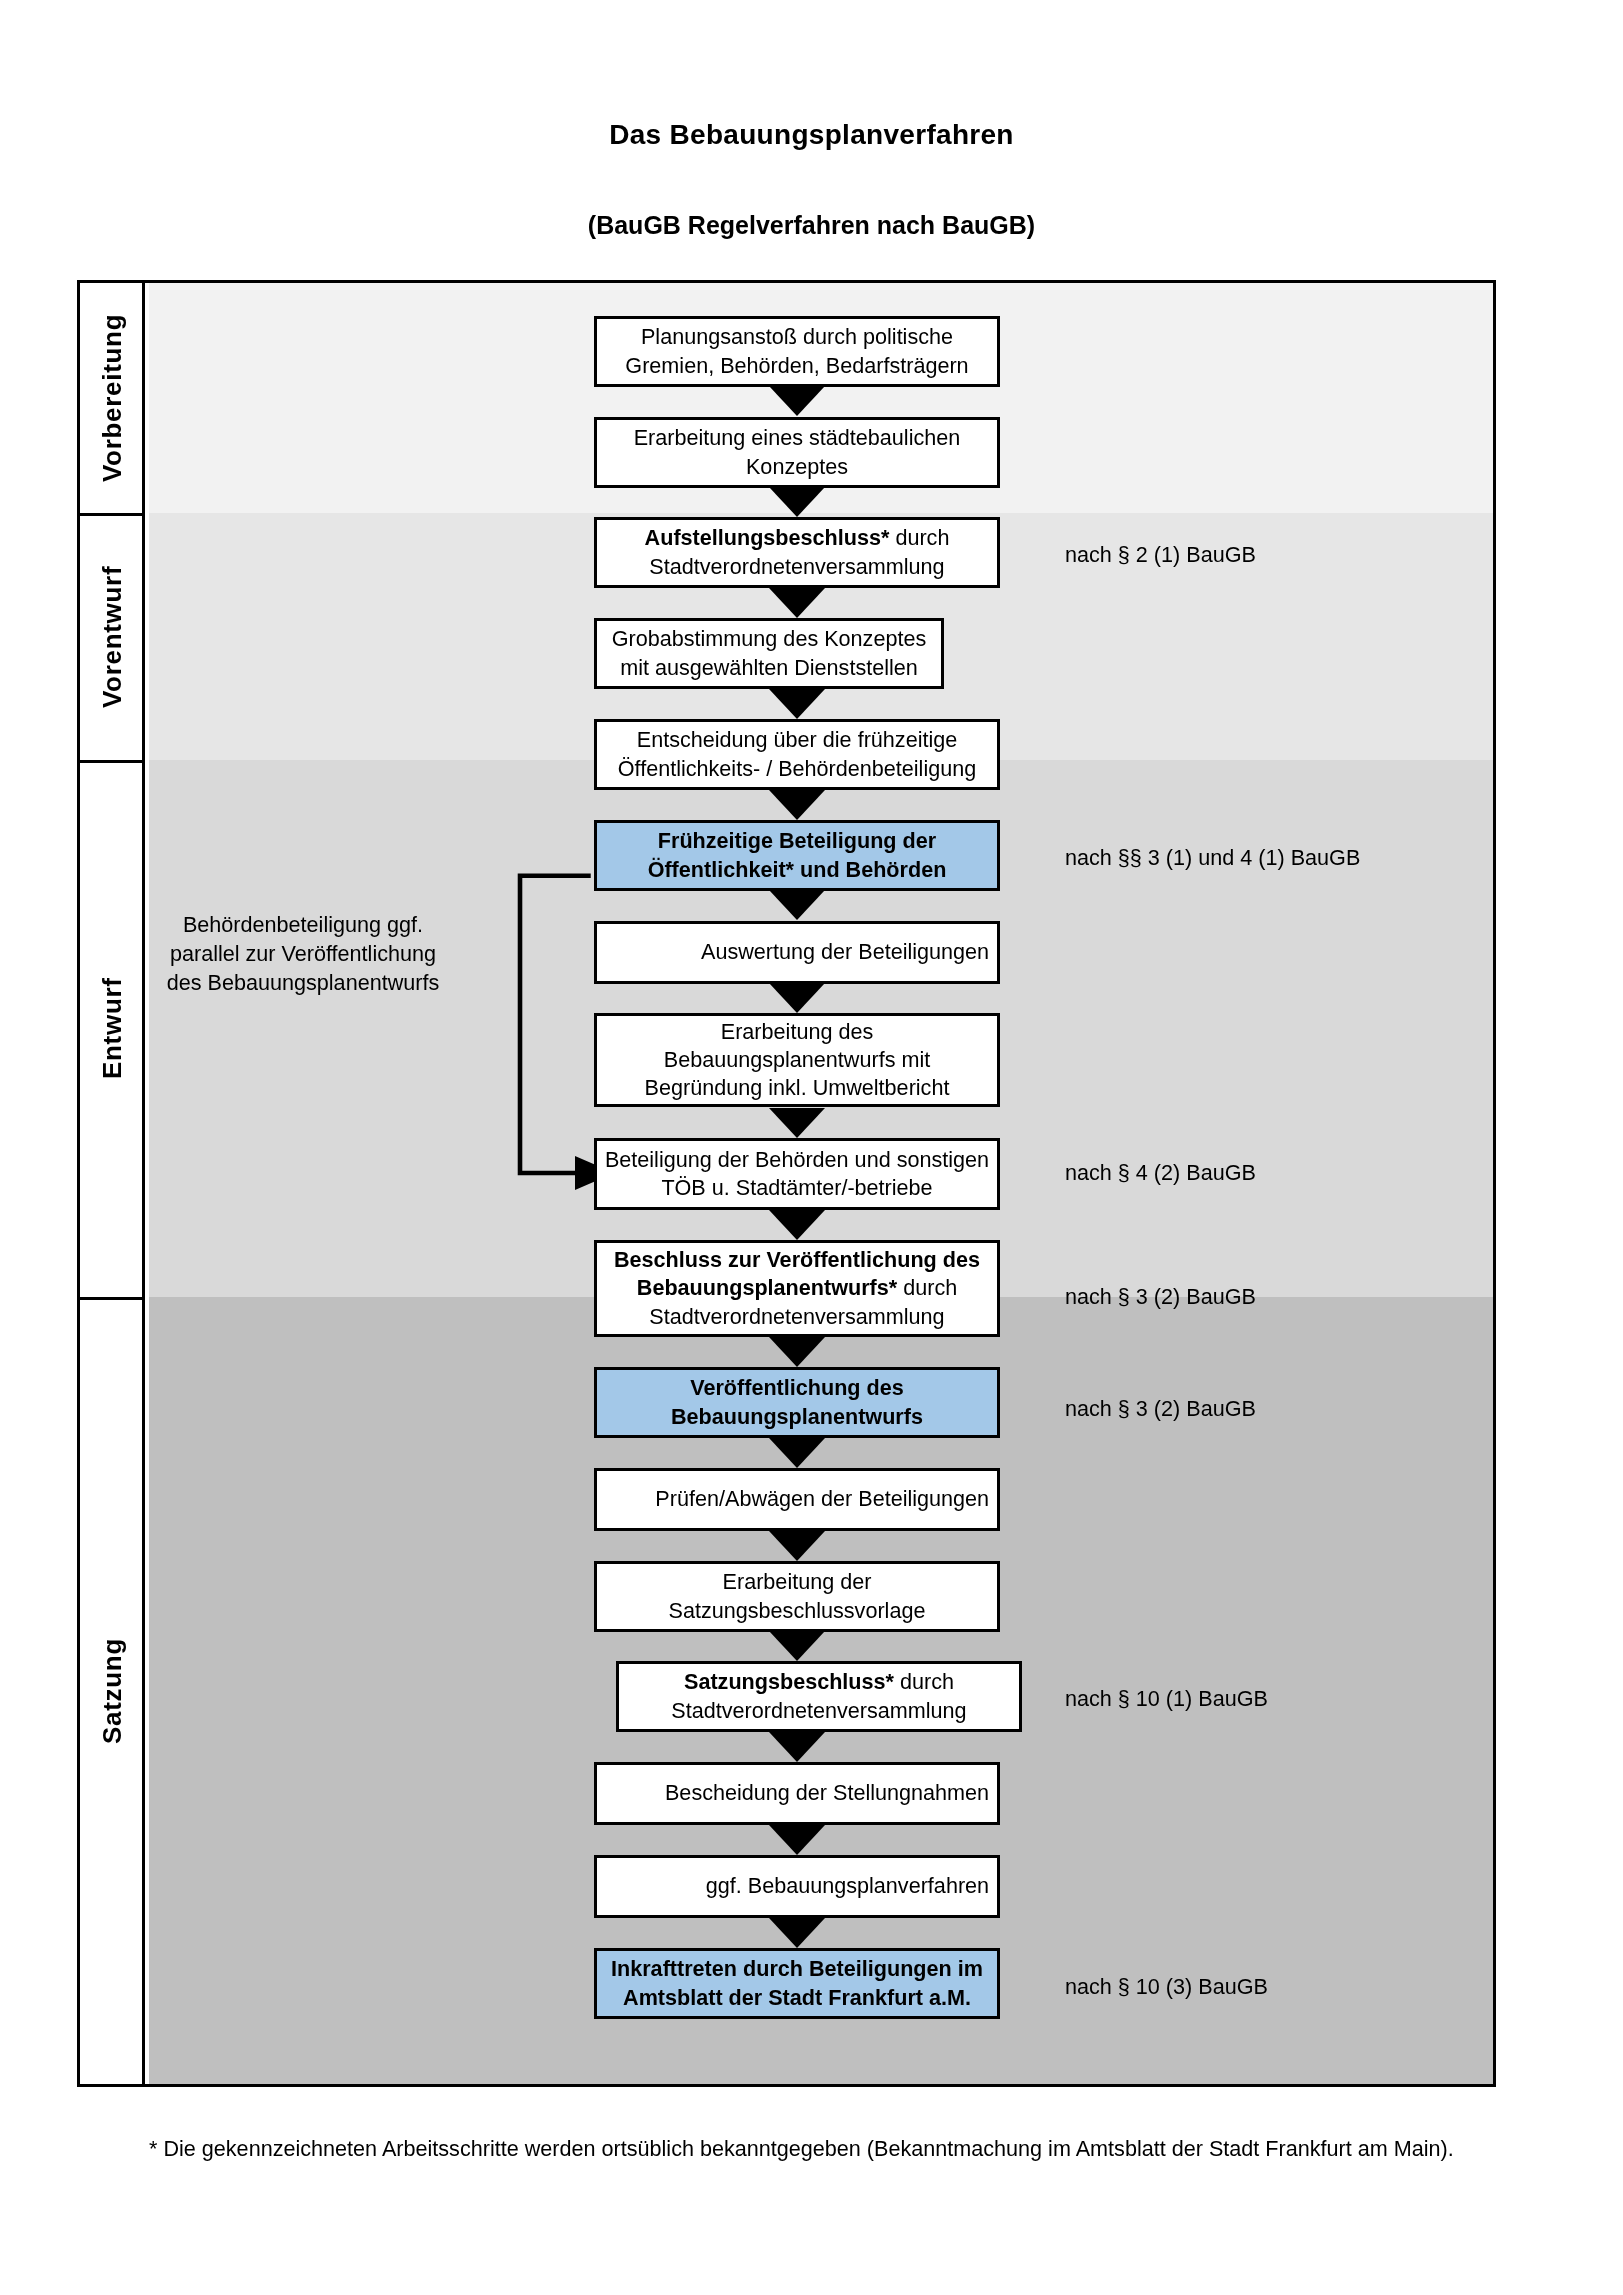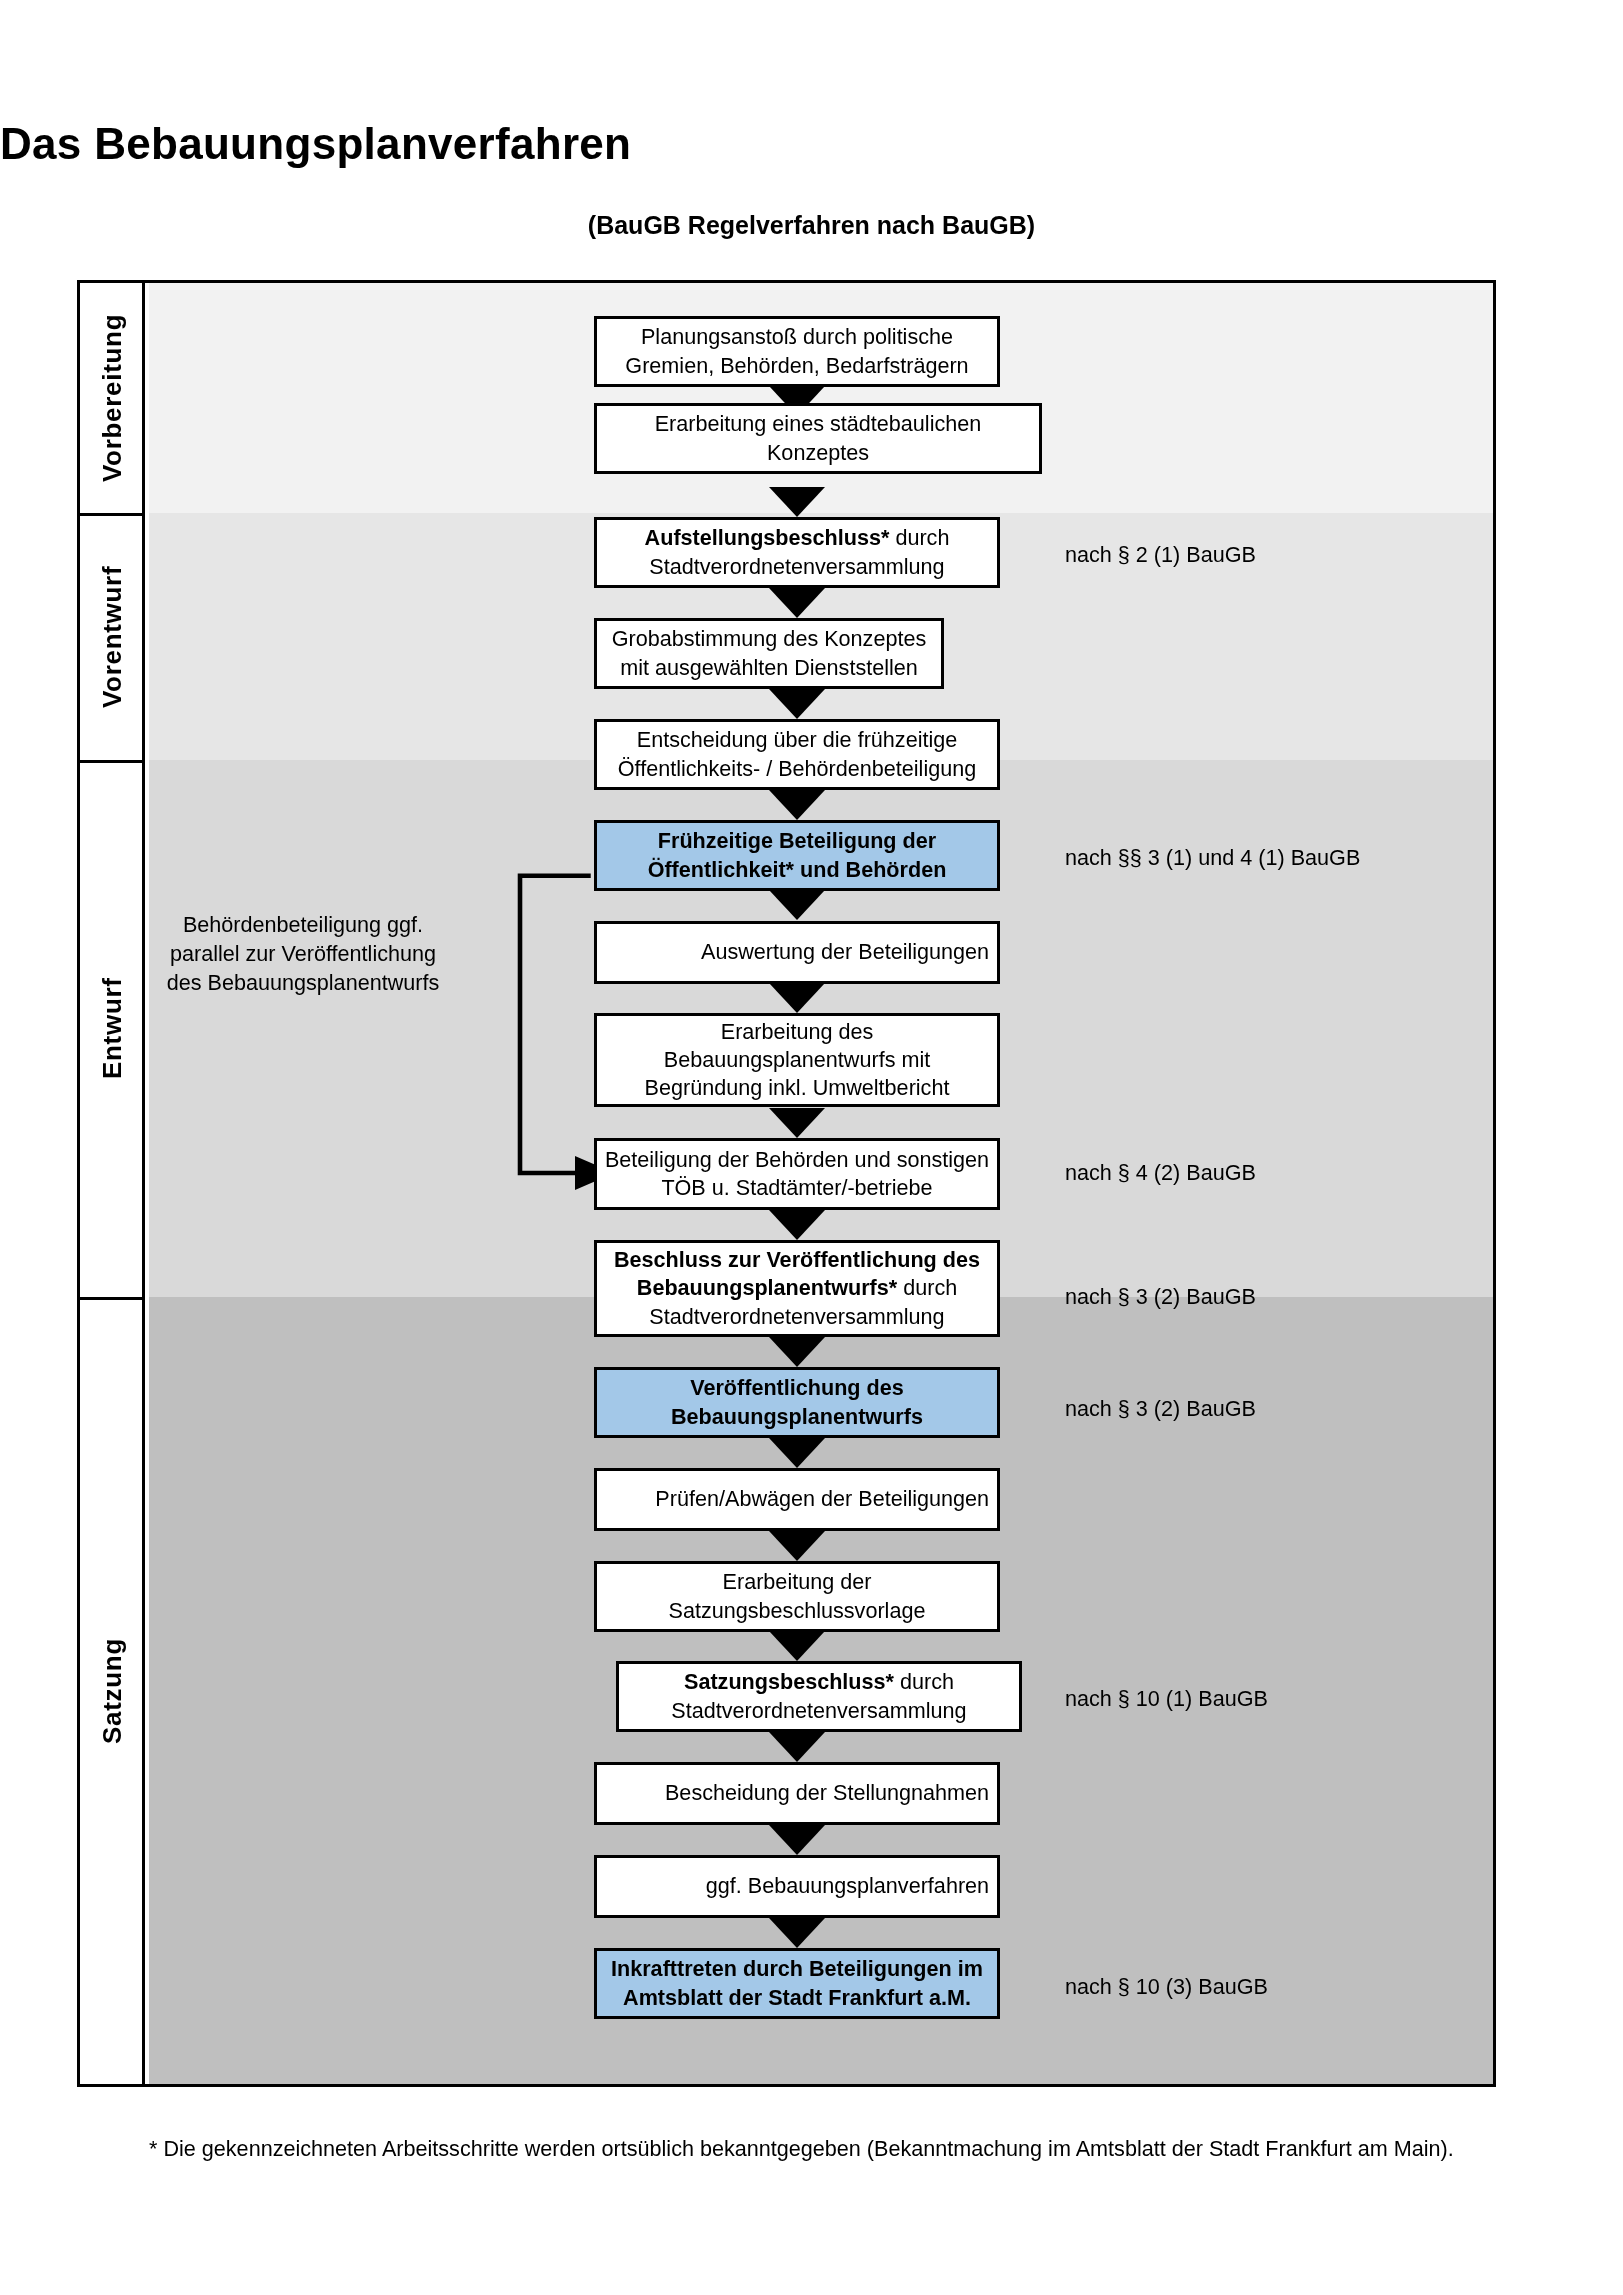--- a/index.html
+++ b/index.html
@@ -7,21 +7,21 @@
     width:1623px;height:2295px;
     font-family:"Liberation Sans", sans-serif;
     color:#000;
     -webkit-font-smoothing:antialiased;
   }
   .page{position:relative;width:1623px;height:2295px;overflow:hidden;}
 
   
   .title{
     position:absolute;left:0;top:119px;width:1623px;
-    text-align:left;font-size:44px;font-weight:bold;letter-spacing:0.3px;
+    text-align:center;font-size:28px;font-weight:bold;letter-spacing:0.3px;
   }
   .subtitle{
     position:absolute;left:0;top:211px;width:1623px;
     text-align:center;font-size:25px;font-weight:bold;
   }
 
   
   .frame{
     position:absolute;left:77px;top:280px;width:1419px;height:1807px;
     border:3.3px solid #000;box-sizing:border-box;
@@ -121,21 +121,21 @@
       <polygon points="756,1333 816,1359 756,1385" fill="#000"></polygon>
     </svg>
 
     <div class="side-note" style="left:79px;top:628px;width:288px;">Behördenbeteiligung ggf. parallel zur Veröffentlichung des Bebauungsplanentwurfs</div>
 
     <div class="fbox" style="left:514px;top:33px;width:406px;height:71px;">
       <span>Planungsanstoß durch politische Gremien, Behörden, Bedarfsträgern</span>
     </div>
     <div class="arrow" style="left:689px;top:103px;"></div>
 
-    <div class="fbox" style="left:514px;top:120px;width:448px;height:71px;">
+    <div class="fbox" style="left:514px;top:134px;width:406px;height:71px;">
       <span>Erarbeitung eines städtebaulichen Konzeptes</span>
     </div>
     <div class="arrow" style="left:689px;top:204px;"></div>
 
     <div class="fbox" style="left:514px;top:234px;width:406px;height:71px;">
       <span><b>Aufstellungsbeschluss*</b><span> durch Stadtverordnetenversammlung</span></span>
     </div>
     <div class="arrow" style="left:689px;top:305px;"></div>
 
     <div class="fbox" style="left:514px;top:335px;width:350px;height:71px;">

